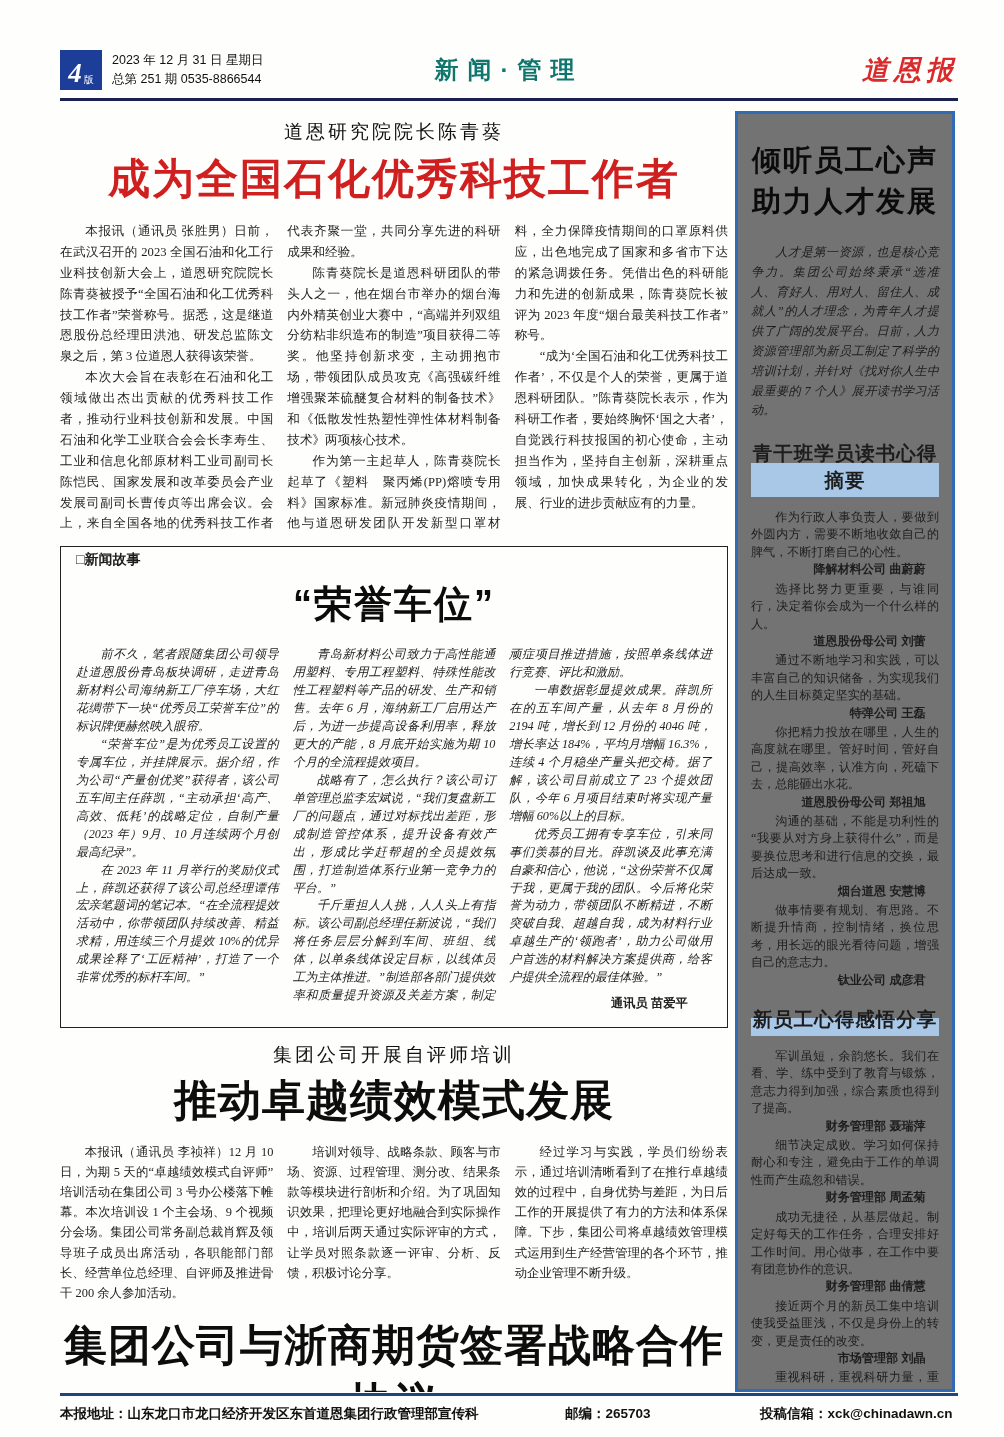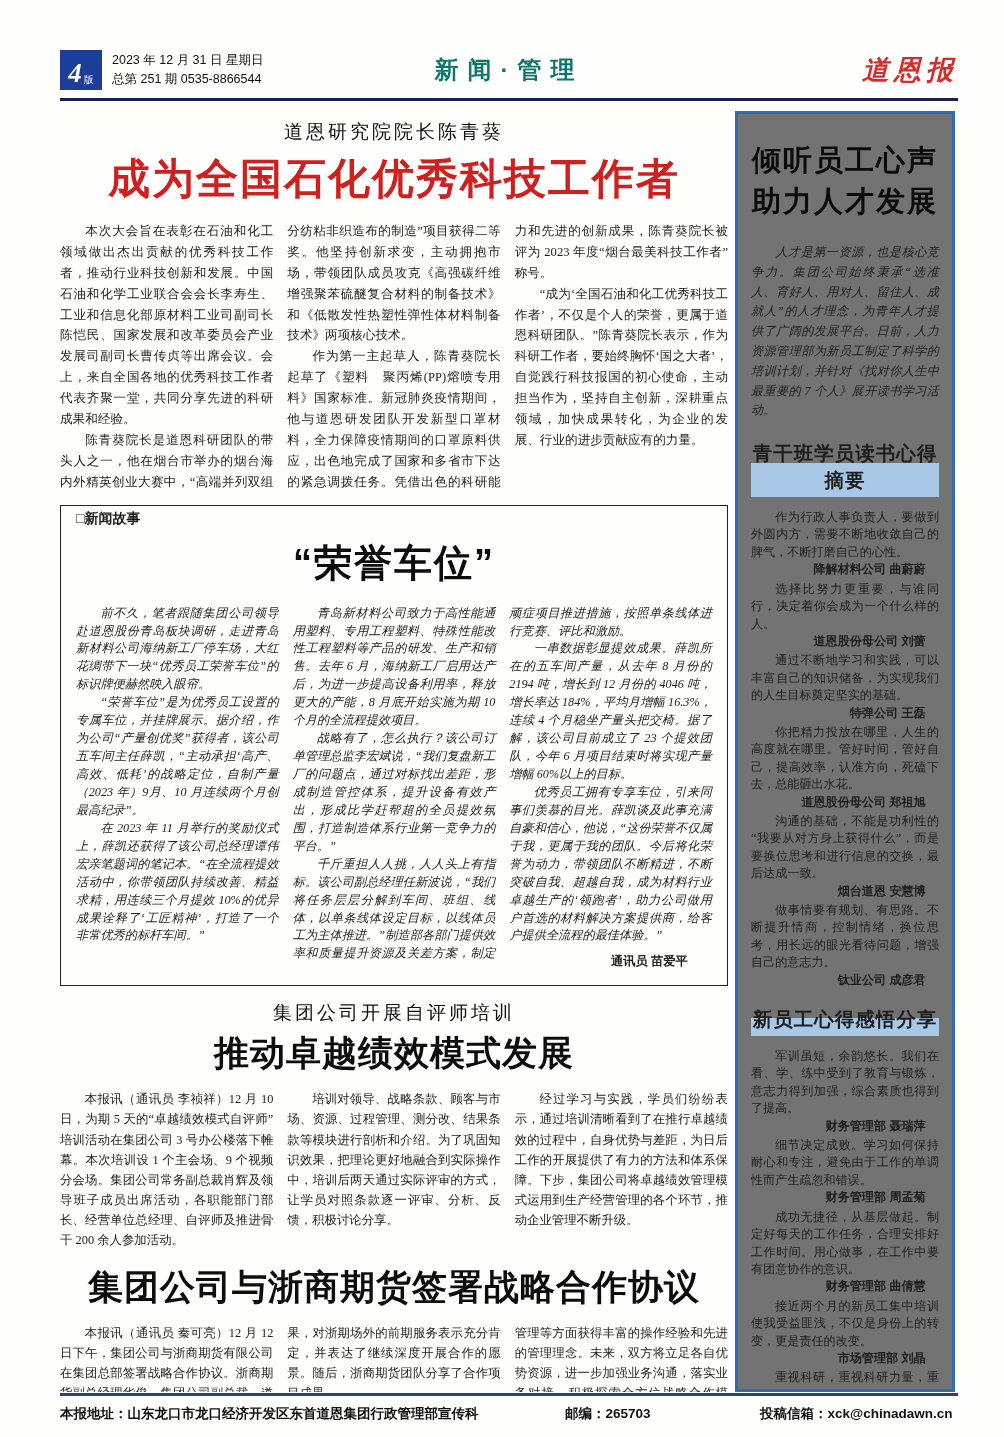--- a/index.html
+++ b/index.html
@@ -27,21 +27,21 @@
   .brand { margin-left:auto; color:#d92b2b; font-size:27px; font-weight:bold;
            font-style:italic; letter-spacing:5px; font-family:"Liberation Serif",serif; }
   
   .content { flex:1; display:flex; gap:7px; margin-top:10px; overflow:hidden; }
   .main-col { width:668px; overflow:hidden; }
   
   .kicker { text-align:center; font-size:19px; letter-spacing:3px; color:#111; }
   .headline-red { text-align:center; font-size:42px; letter-spacing:2px; color:#d01f1f;
                   font-family:"Liberation Sans","DejaVu Sans",sans-serif; font-weight:bold;
                   margin:6px 0 14px; }
-  .headline-black { text-align:center; font-size:35px; letter-spacing:1px; color:#0d0d0d;
+  .headline-black { text-align:center; font-size:43px; letter-spacing:1px; color:#0d0d0d;
                     font-family:"Liberation Sans",sans-serif; font-weight:bold;
                     margin:4px 0 12px; }
   .cols3 { column-count:3; column-gap:14px; text-align:justify; }
   .cols3 p { text-indent:2em; }
   .body-main { font-size:12.6px; line-height:1.66; }
   .body-sm  { font-size:12.4px; line-height:1.62; }
   
   .story-box { border:1.5px solid #222; margin:12px 0 14px; padding:4px 15px 14px; }
   .box-label { font-size:14px; font-weight:bold; font-family:"Liberation Sans",sans-serif; }
   .box-title { text-align:center; font-size:38px; font-weight:bold; letter-spacing:2px;
@@ -91,20 +91,21 @@
   </header>
 
   <div class="content">
 
     <main class="main-col">
 
       <article style="margin-top:8px;">
         <p class="kicker">道恩研究院院长陈青葵</p>
         <h1 class="headline-red">成为全国石化优秀科技工作者</h1>
         <div class="cols3 body-main">
+          <p>本报讯（通讯员 张胜男）日前，在武汉召开的 2023 全国石油和化工行业科技创新大会上，道恩研究院院长陈青葵被授予“全国石油和化工优秀科技工作者”荣誉称号。据悉，这是继道恩股份总经理田洪池、研发总监陈文泉之后，第 3 位道恩人获得该荣誉。</p>
           <p>本次大会旨在表彰在石油和化工领域做出杰出贡献的优秀科技工作者，推动行业科技创新和发展。中国石油和化学工业联合会会长李寿生、工业和信息化部原材料工业司副司长陈恺民、国家发展和改革委员会产业发展司副司长曹传贞等出席会议。会上，来自全国各地的优秀科技工作者代表齐聚一堂，共同分享先进的科研成果和经验。</p>
           <p>陈青葵院长是道恩科研团队的带头人之一，他在烟台市举办的烟台海内外精英创业大赛中，“高端并列双组分纺粘非织造布的制造”项目获得二等奖。他坚持创新求变，主动拥抱市场，带领团队成员攻克《高强碳纤维增强聚苯硫醚复合材料的制备技术》和《低散发性热塑性弹性体材料制备技术》两项核心技术。</p>
           <p>作为第一主起草人，陈青葵院长起草了《塑料　聚丙烯(PP)熔喷专用料》国家标准。新冠肺炎疫情期间，他与道恩研发团队开发新型口罩材料，全力保障疫情期间的口罩原料供应，出色地完成了国家和多省市下达的紧急调拨任务。凭借出色的科研能力和先进的创新成果，陈青葵院长被评为 2023 年度“烟台最美科技工作者”称号。</p>
           <p>“成为‘全国石油和化工优秀科技工作者’，不仅是个人的荣誉，更属于道恩科研团队。”陈青葵院长表示，作为科研工作者，要始终胸怀‘国之大者’，自觉践行科技报国的初心使命，主动担当作为，坚持自主创新，深耕重点领域，加快成果转化，为企业的发展、行业的进步贡献应有的力量。</p>
         </div>
       </article>
 
       <section class="story-box">
         <div class="box-label">□新闻故事</div>
         <h2 class="box-title">“荣誉车位”</h2>

